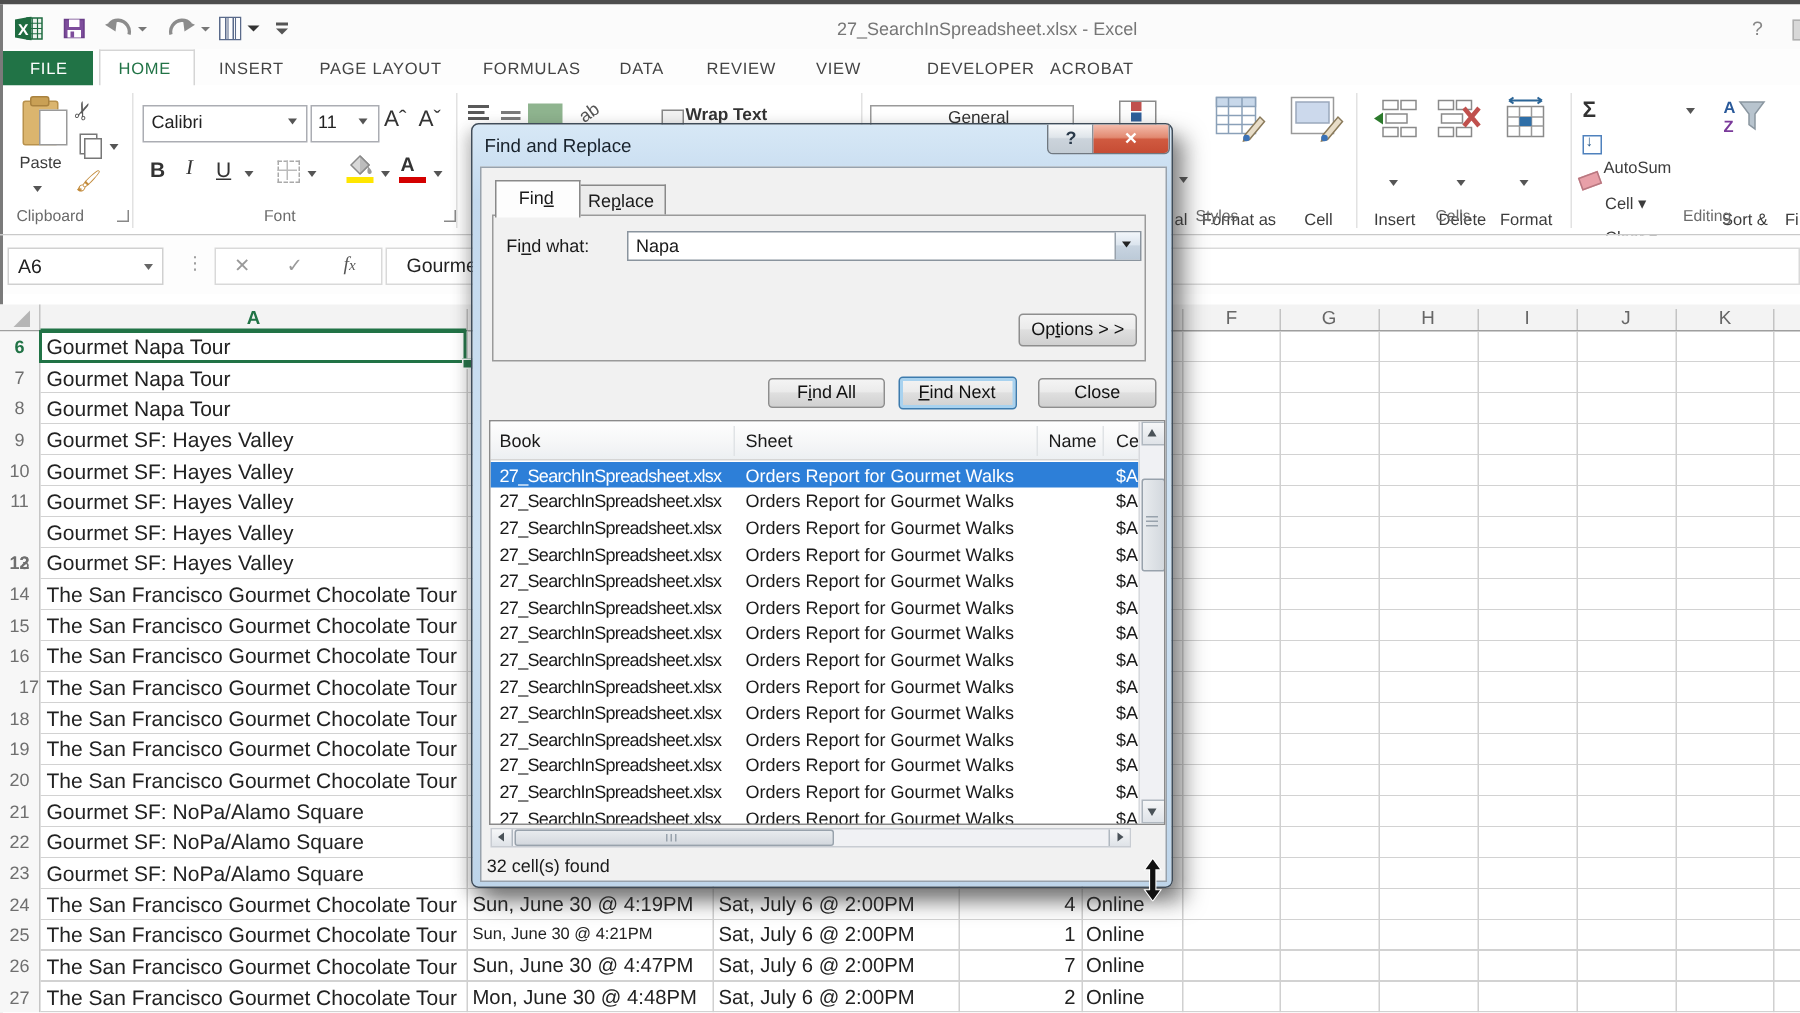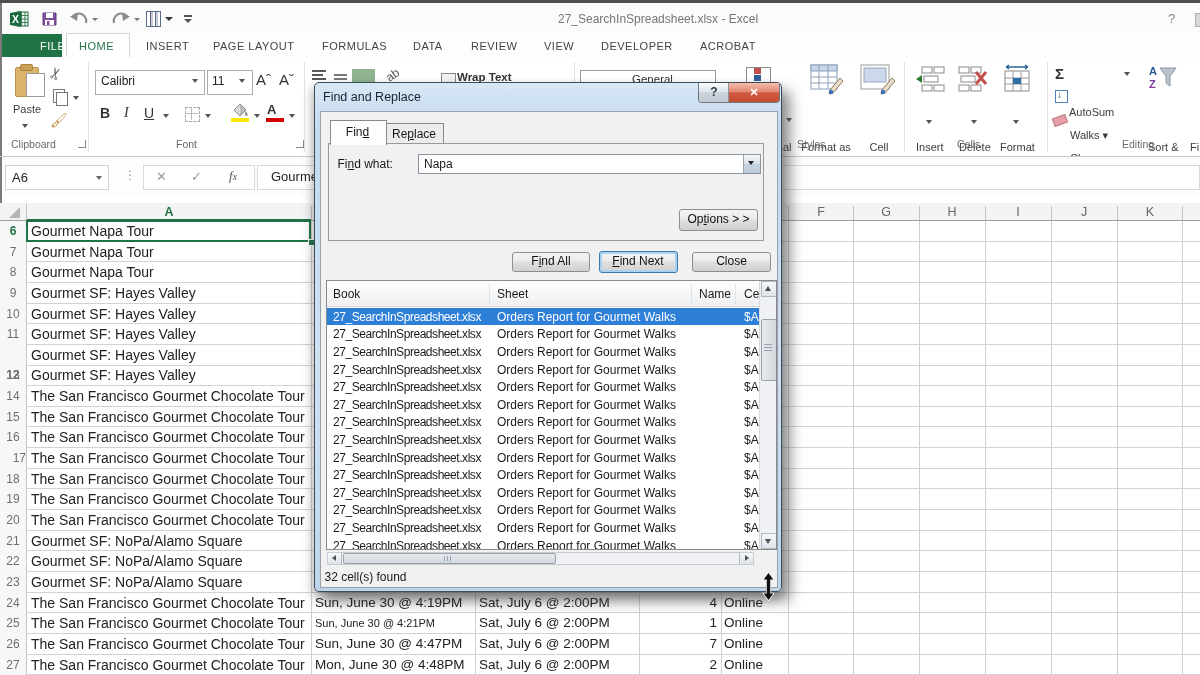--- a/index.html
+++ b/index.html
@@ -63,30 +63,30 @@
   </svg>
   <div class="dd" style="left:165px;top:17px;border-top-width:4.5px;border-left-width:4px;border-right-width:4px;border-top-color:#333;"></div>
   <div class="a" style="left:184px;top:15px;width:8px;height:1.6px;background:#555;"></div>
   <div class="dd" style="left:184px;top:19px;border-top-width:4px;border-left-width:4px;border-right-width:4px;border-top-color:#555;"></div>
   <div class="tx" style="left:558px;top:12px;font-size:12px;color:#767676;">27_SearchInSpreadsheet.xlsx - Excel</div>
   <div class="tx" style="left:1168px;top:11px;font-size:13px;color:#868686;">?</div>
   <div class="a" style="left:1195px;top:13px;width:5px;height:12px;background:#d8d8d8;border:1px solid #b0b0b0;"></div>
 
   <div class="a" style="left:2px;top:33px;width:1198px;height:24px;background:#fdfdfd;"></div>
   <div class="a" style="left:2px;top:34px;width:60px;height:23px;background:#217346;"></div>
-  <div class="tx" style="left:20px;top:40px;font-size:11px;color:#fff;letter-spacing:.5px;margin-left:20px;">FILE</div>
+  <div class="tx" style="left:20px;top:40px;font-size:11px;color:#fff;letter-spacing:.5px;">FILE</div>
   <div class="a" style="left:66px;top:33px;width:64px;height:24px;background:#fff;border:1px solid #d5d5d5;border-bottom:none;box-sizing:border-box;"></div>
   <div class="tx" style="left:79px;top:40px;font-size:11px;color:#217346;letter-spacing:.5px;">HOME</div>
   <div class="tx" style="left:146px;top:40px;font-size:11px;color:#444;letter-spacing:.5px;">INSERT</div>
   <div class="tx" style="left:213px;top:40px;font-size:11px;color:#444;letter-spacing:.5px;">PAGE LAYOUT</div>
   <div class="tx" style="left:322px;top:40px;font-size:11px;color:#444;letter-spacing:.5px;">FORMULAS</div>
   <div class="tx" style="left:413px;top:40px;font-size:11px;color:#444;letter-spacing:.5px;">DATA</div>
   <div class="tx" style="left:471px;top:40px;font-size:11px;color:#444;letter-spacing:.5px;">REVIEW</div>
   <div class="tx" style="left:544px;top:40px;font-size:11px;color:#444;letter-spacing:.5px;">VIEW</div>
-  <div class="tx" style="left:601px;top:40px;font-size:11px;color:#444;letter-spacing:.5px;">DEVELOPER</div>
+  <div class="tx" style="left:618px;top:40px;font-size:11px;color:#444;letter-spacing:.5px;">DEVELOPER</div>
   <div class="tx" style="left:700px;top:40px;font-size:11px;color:#444;letter-spacing:.5px;">ACROBAT</div>
 
   <div id="ribbon" class="a" style="left:2px;top:57px;width:1198px;height:99px;background:#fff;"></div>
 
   <div class="a" style="left:15px;top:67px;width:22px;height:28px;background:#dbb56e;border:1px solid #b8914c;border-radius:2px;"></div>
   <div class="a" style="left:20px;top:64px;width:11px;height:5px;background:#c9a055;border:1px solid #a9823f;border-radius:2px;"></div>
   <div class="a" style="left:26px;top:73px;width:17px;height:22px;background:#fff;border:1px solid #9a9a9a;"></div>
   <div class="tx" style="left:13px;top:103px;font-size:11px;color:#3c3c3c;">Paste</div>
   <div class="dd" style="left:22px;top:124px;"></div>
   <div class="tx" style="left:49px;top:64px;font-size:16px;color:#5a5a5a;transform:rotate(-70deg);">✂</div>
@@ -201,21 +201,21 @@
   <div class="rlbl" style="left:1000px;top:103px;">Format</div>
   <div class="dd" style="left:1013px;top:120px;"></div>
   <div class="grp" style="left:957px;top:138px;">Cells</div>
   <div class="vline" style="left:1047px;top:62px;height:90px;background:#e2e2e2;"></div>
 
   <div class="tx" style="left:1055px;top:65px;font-size:15px;font-weight:bold;color:#333;">Σ</div>
   <div class="rlbl" style="left:1069px;top:68px;">AutoSum</div>
   <div class="dd" style="left:1124px;top:72px;"></div>
   <div class="a" style="left:1055px;top:90px;width:11px;height:11px;border:1px solid #4f81bd;"></div>
   <div class="tx" style="left:1057px;top:89px;font-size:10px;color:#2a5a8a;">↓</div>
-  <div class="rlbl" style="left:1070px;top:91px;">Walks ▾</div>
+  <div class="rlbl" style="left:1070px;top:91px;">Cell ▾</div>
   <div class="a" style="left:1053px;top:116px;width:12px;height:7px;background:#e8a0a8;border:1px solid #b87880;transform:rotate(-20deg);"></div>
   <div class="rlbl" style="left:1070px;top:114px;">Clear ▾</div>
   <svg class="a" style="left:1148px;top:64px;" width="30" height="32" viewBox="0 0 30 32">
     <text x="1" y="11" font-size="11" font-weight="bold" fill="#2a5a9a" font-family="Liberation Sans">A</text>
     <text x="1" y="24" font-size="11" font-weight="bold" fill="#7a3a9a" font-family="Liberation Sans">Z</text>
     <path d="M12 4 L28 4 L22 12 L22 22 L18 19 L18 12 Z" fill="#b8c4ce" stroke="#8a96a0"></path>
   </svg>
   <div class="rlbl" style="left:1148px;top:103px;">Sort &amp;</div>
   <div class="rlbl" style="left:1146px;top:119px;">Filter ▾</div>
   <div class="rlbl" style="left:1190px;top:103px;">Fi</div>

